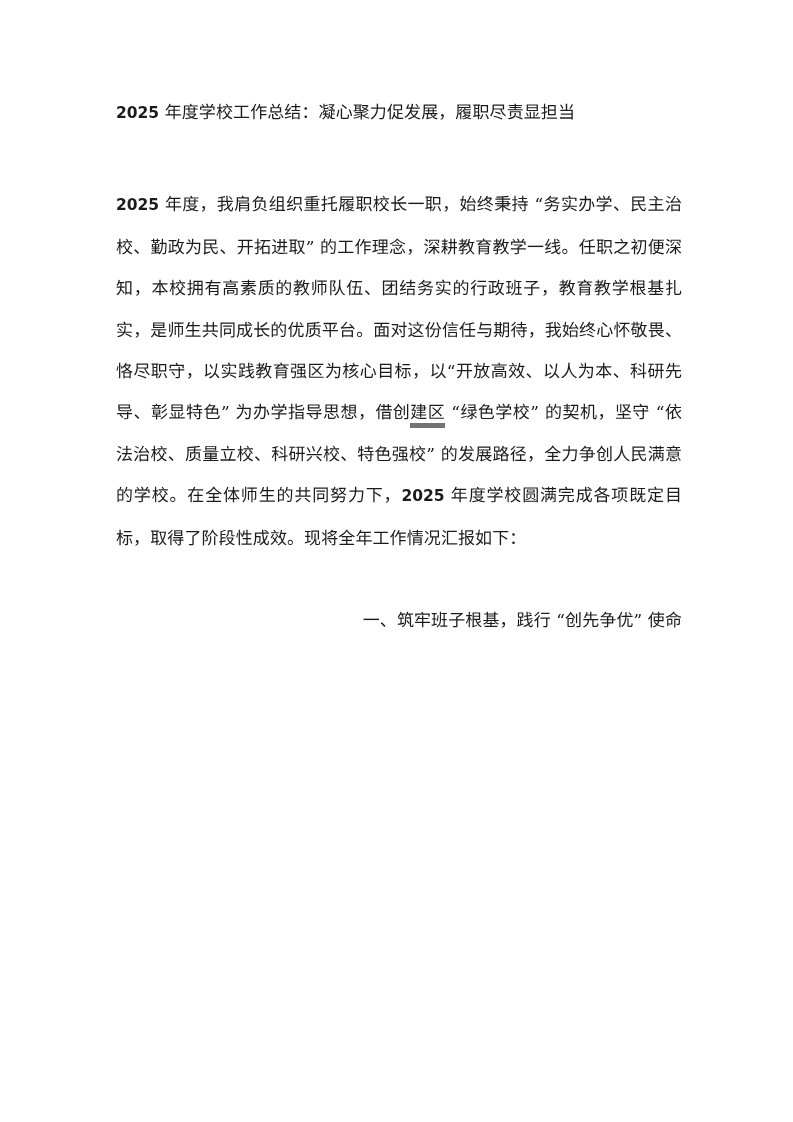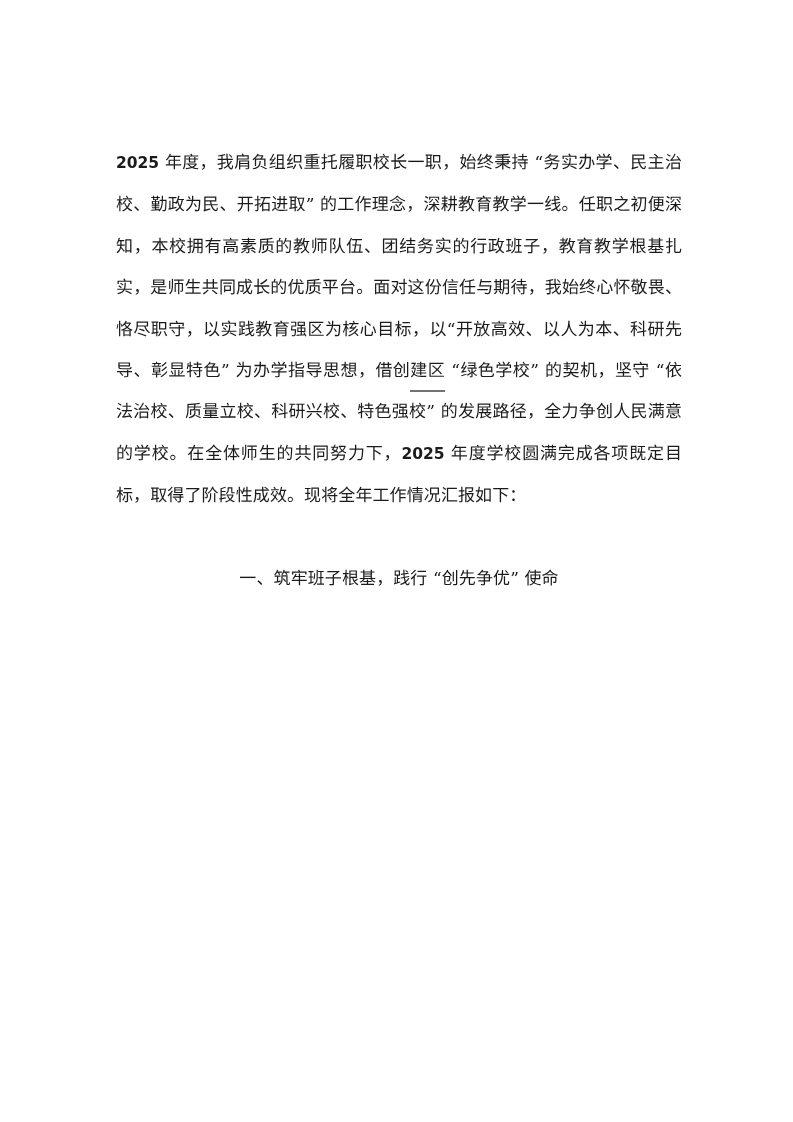--- a/index.html
+++ b/index.html
@@ -48,47 +48,48 @@
     white-space: nowrap;
   }
 
   .doc-para {
     text-align: justify;
     text-justify: inter-character;
     text-align-last: left;
   }
 
   .doc-heading {
-    text-align: center;
+    text-align: right;
   }
 
   
   .gap-title-body { height: 50px; }
   .gap-para       { height: 41px; }
 
   
   .num {
     font-family: "DejaVu Sans", "Liberation Sans", sans-serif;
     font-size: 15.5px;
     font-weight: 600;
     letter-spacing: 0;
   }
 
   
   .u-faint {
-    border-bottom: 2px solid #737373;
-    padding-bottom: 10px;
+    border-bottom: 5px solid #737373;
+    padding-bottom: 1px;
   }
 </style>
 </head>
 <body>
 
 <div class="page">
   <div class="content">
 
+    <h1 class="doc-title"><span class="num">2025</span><span> 年度学校工作总结：凝心聚力促发展，履职尽责显担当</span></h1>
 
     <div class="gap-title-body"></div>
 
     <p class="doc-para"><span class="num">2025</span><span> 年度，我肩负组织重托履职校长一职，始终秉持 “务实办学、民主治校、勤政为民、开拓进取” 的工作理念，深耕教育教学一线。任职之初便深知，本校拥有高素质的教师队伍、团结务实的行政班子，教育教学根基扎实，是师生共同成长的优质平台。面对这份信任与期待，我始终心怀敬畏、恪尽职守，以实践教育强区为核心目标，以“开放高效、以人为本、科研先导、彰显特色” 为办学指导思想，借创</span><span class="u-faint">建区</span><span> “绿色学校” 的契机，坚守 “依法治校、质量立校、科研兴校、特色强校” 的发展路径，全力争创人民满意的学校。在全体师生的共同努力下，</span><span class="num">2025</span><span> 年度学校圆满完成各项既定目标，取得了阶段性成效。现将全年工作情况汇报如下：</span></p>
 
     <div class="gap-para"></div>
 
     <h2 class="doc-heading">一、筑牢班子根基，践行 “创先争优” 使命</h2>
 
     <div class="gap-para"></div>

